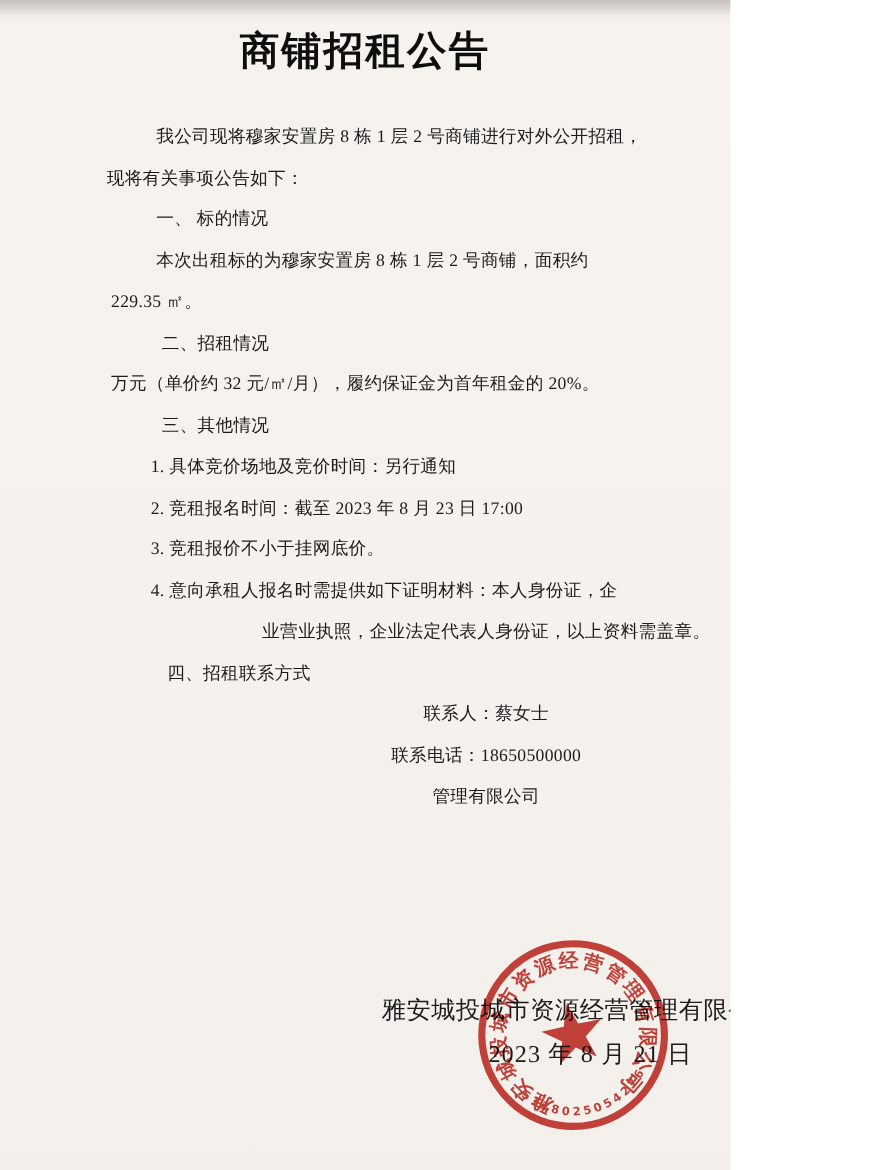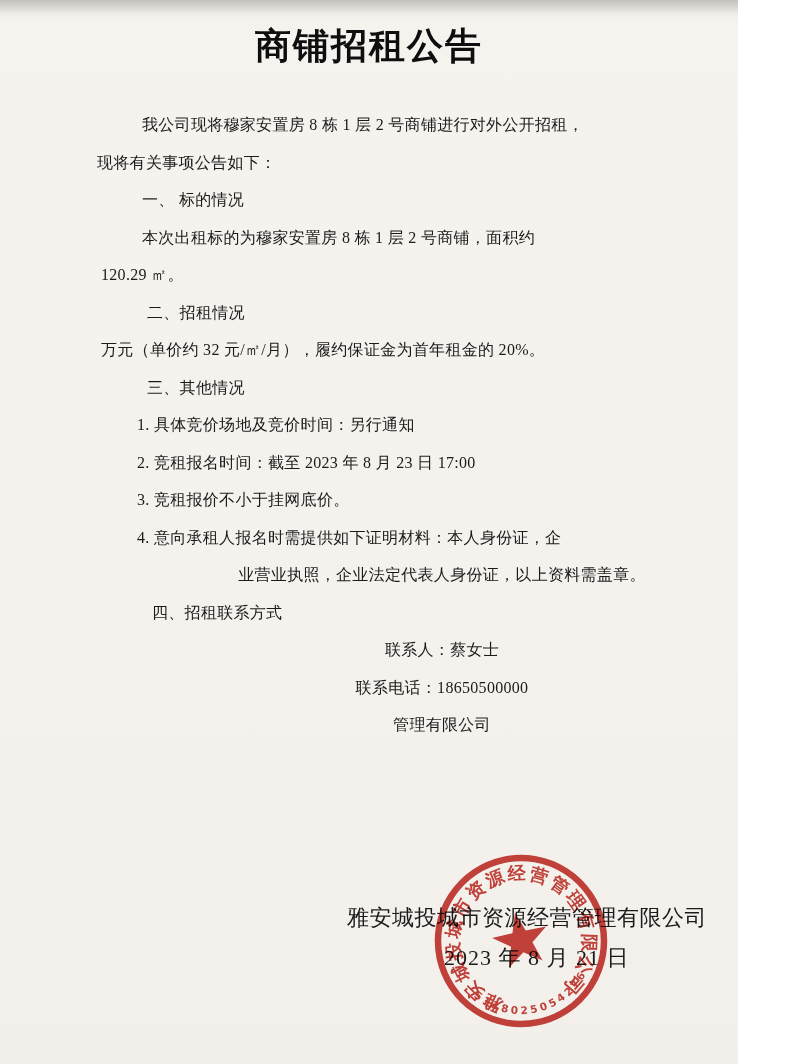--- a/index.html
+++ b/index.html
@@ -1,17 +1,17 @@
 <!DOCTYPE html>
 <html><head>
 <meta charset="utf-8">
 <style>
   html,body { margin:0; padding:0; }
   .page {
-    position:relative; width:738px; height:1064px; overflow:hidden;
+    position:relative; width:664px; height:1064px; overflow:hidden;
     background:linear-gradient(180deg,#e3e0dd 0,#f6f3ef 2%,#f5f2ee 60%,#f3f0ec 100%);
     font-family:"Liberation Serif","DejaVu Serif",serif;
     color:#1b1b1b;
   }
   .page::before{
     content:""; position:absolute; left:0; right:0; top:0; height:14px;
     background:linear-gradient(180deg,rgba(160,156,152,.45),rgba(245,242,238,0));
     pointer-events:none;
   }
   .title{
@@ -59,21 +59,21 @@
 
 <div class="page">
 
   <h1 class="title">商铺招租公告</h1>
 
   <div class="doc-body">
     <div class="line ind-a">我公司现将穆家安置房 8 栋 1 层 2 号商铺进行对外公开招租，</div>
     <div class="line">现将有关事项公告如下：</div>
     <div class="line ind-a">一、 标的情况</div>
     <div class="line ind-a">本次出租标的为穆家安置房 8 栋 1 层 2 号商铺，面积约</div>
-    <div class="line ind-xs">120.29 ㎡。</div>
+    <div class="line ind-xs">229.35 ㎡。</div>
     <div class="line ind-h">二、招租情况</div>
     <div class="line ind-xs">万元（单价约 32 元/㎡/月），履约保证金为首年租金的 20%。</div>
     <div class="line ind-h">三、其他情况</div>
     <div class="line ind-b">1. 具体竞价场地及竞价时间：另行通知</div>
     <div class="line ind-b">2. 竞租报名时间：截至 2023 年 8 月 23 日 17:00</div>
     <div class="line ind-b">3. 竞租报价不小于挂网底价。</div>
     <div class="line ind-b">4. 意向承租人报名时需提供如下证明材料：本人身份证，企</div>
     <div class="line ind-c">业营业执照，企业法定代表人身份证，以上资料需盖章。</div>
     <div class="line ind-d">四、招租联系方式</div>
     <div class="line ind-c">联系人：蔡女士</div>

